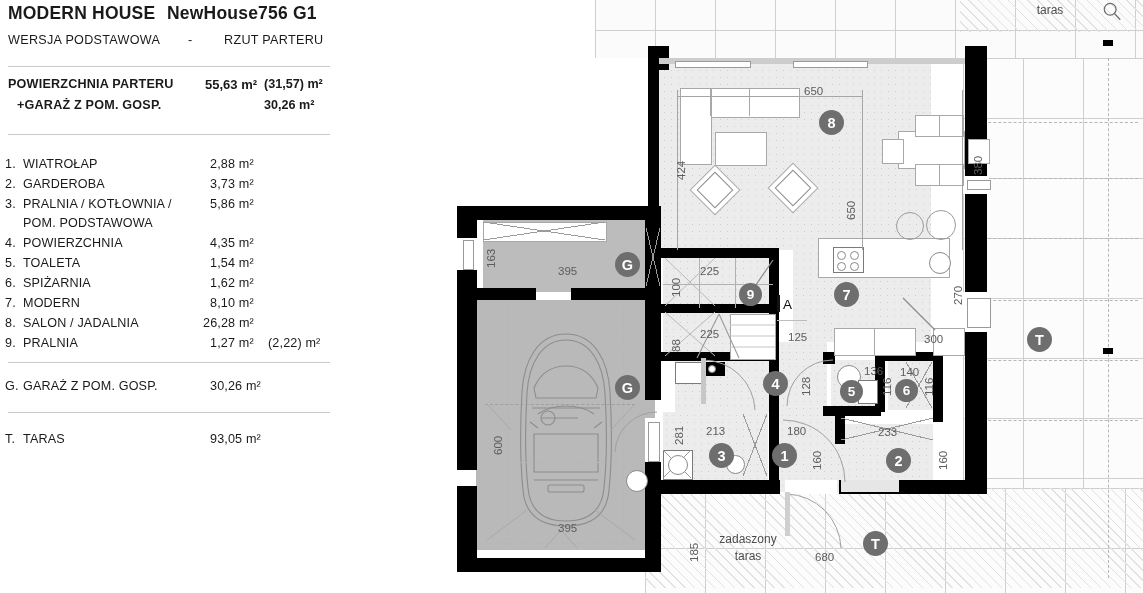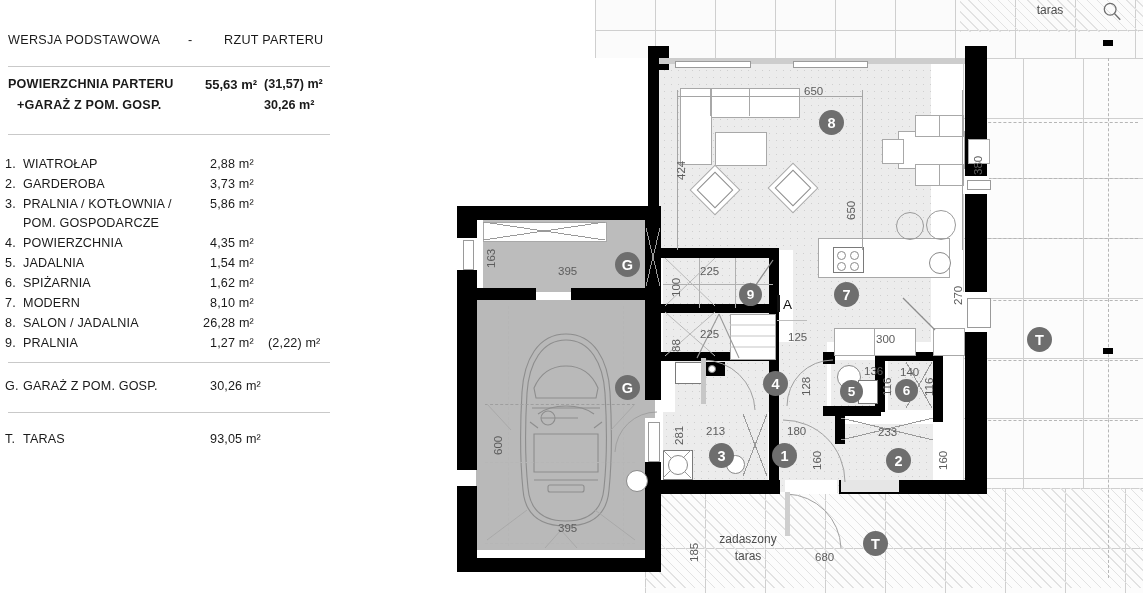--- a/index.html
+++ b/index.html
@@ -121,20 +121,22 @@
   }
   .xcross:after{background:linear-gradient(to bottom right,transparent calc(50% - .5px),#9a9a9a calc(50% - .5px),#9a9a9a calc(50% + .5px),transparent calc(50% + .5px));}
 
   .car{position:absolute;}
 </style>
 </head>
 <body>
 
 <div id="legend">
 
+  <div class="hdr-row" id="title-main">MODERN HOUSE</div>
+  <div class="hdr-row" id="title-model">NewHouse756 G1</div>
 
   <div class="hdr-row" id="sub-version">WERSJA  PODSTAWOWA</div>
   <div class="hdr-row" id="sub-dash">-</div>
   <div class="hdr-row" id="sub-view">RZUT PARTERU</div>
 
   <div class="rule" id="rule-1"></div>
 
   <div class="hdr-row" id="area-lbl-1">POWIERZCHNIA PARTERU</div>
   <div class="hdr-row" id="area-val-1">55,63 m²</div>
   <div class="hdr-row" id="area-val-1b">(31,57) m²</div>
@@ -148,28 +150,28 @@
   <div class="room-line room-area" style="top:157px">2,88 m²</div>
 
   <div class="room-line room-num" style="top:177px">2.</div>
   <div class="room-line room-name" style="top:177px">GARDEROBA</div>
   <div class="room-line room-area" style="top:177px">3,73 m²</div>
 
   <div class="room-line room-num" style="top:197px">3.</div>
   <div class="room-line room-name" style="top:197px">PRALNIA / KOTŁOWNIA /</div>
   <div class="room-line room-area" style="top:197px">5,86 m²</div>
 
-  <div class="room-line room-name" style="top:216px">POM. GOSPODARCZE</div>
+  <div class="room-line room-name" style="top:216px">POM. PODSTAWOWA</div>
 
   <div class="room-line room-num" style="top:236px">4.</div>
   <div class="room-line room-name" style="top:236px">POWIERZCHNIA</div>
   <div class="room-line room-area" style="top:236px">4,35 m²</div>
 
   <div class="room-line room-num" style="top:256px">5.</div>
-  <div class="room-line room-name" style="top:256px">JADALNIA</div>
+  <div class="room-line room-name" style="top:256px">TOALETA</div>
   <div class="room-line room-area" style="top:256px">1,54 m²</div>
 
   <div class="room-line room-num" style="top:276px">6.</div>
   <div class="room-line room-name" style="top:276px">SPIŻARNIA</div>
   <div class="room-line room-area" style="top:276px">1,62 m²</div>
 
   <div class="room-line room-num" style="top:296px">7.</div>
   <div class="room-line room-name" style="top:296px">MODERN</div>
   <div class="room-line room-area" style="top:296px">8,10 m²</div>
 
@@ -452,21 +454,21 @@
   <div class="dimlineV" style="left:332px;top:90px;height:160px;"></div>
   <div class="dimline" style="left:332px;top:96px;width:185px;"></div>
   <div class="dimlineV" style="left:517px;top:90px;height:160px;"></div>
   <div class="dimlineV" style="left:617px;top:90px;height:160px;"></div>
 
   <div class="dim" style="left:459px;top:85px;">650</div>
   <div class="dimV" style="left:330px;top:180px;">424</div>
   <div class="dimV" style="left:500px;top:220px;">650</div>
   <div class="dimV" style="left:627px;top:175px;">380</div>
   <div class="dimV" style="left:607px;top:305px;">270</div>
-  <div class="dim" style="left:531px;top:333px;">300</div>
+  <div class="dim" style="left:531px;top:333px;padding-left:48px;">300</div>
 
   <div class="dim" style="left:355px;top:265px;">225</div>
   <div class="dimV" style="left:325px;top:297px;">100</div>
   <div class="dimV" style="left:325px;top:352px;">88</div>
   <div class="dim" style="left:355px;top:328px;">225</div>
 
   <div class="dim" style="left:443px;top:331px;">125</div>
   <div class="dimV" style="left:455px;top:396px;">128</div>
   <div class="dim" style="left:853px;top:0px;left:519px;top:365px;">136</div>
   <div class="dimV" style="left:536px;top:396px;">116</div>

